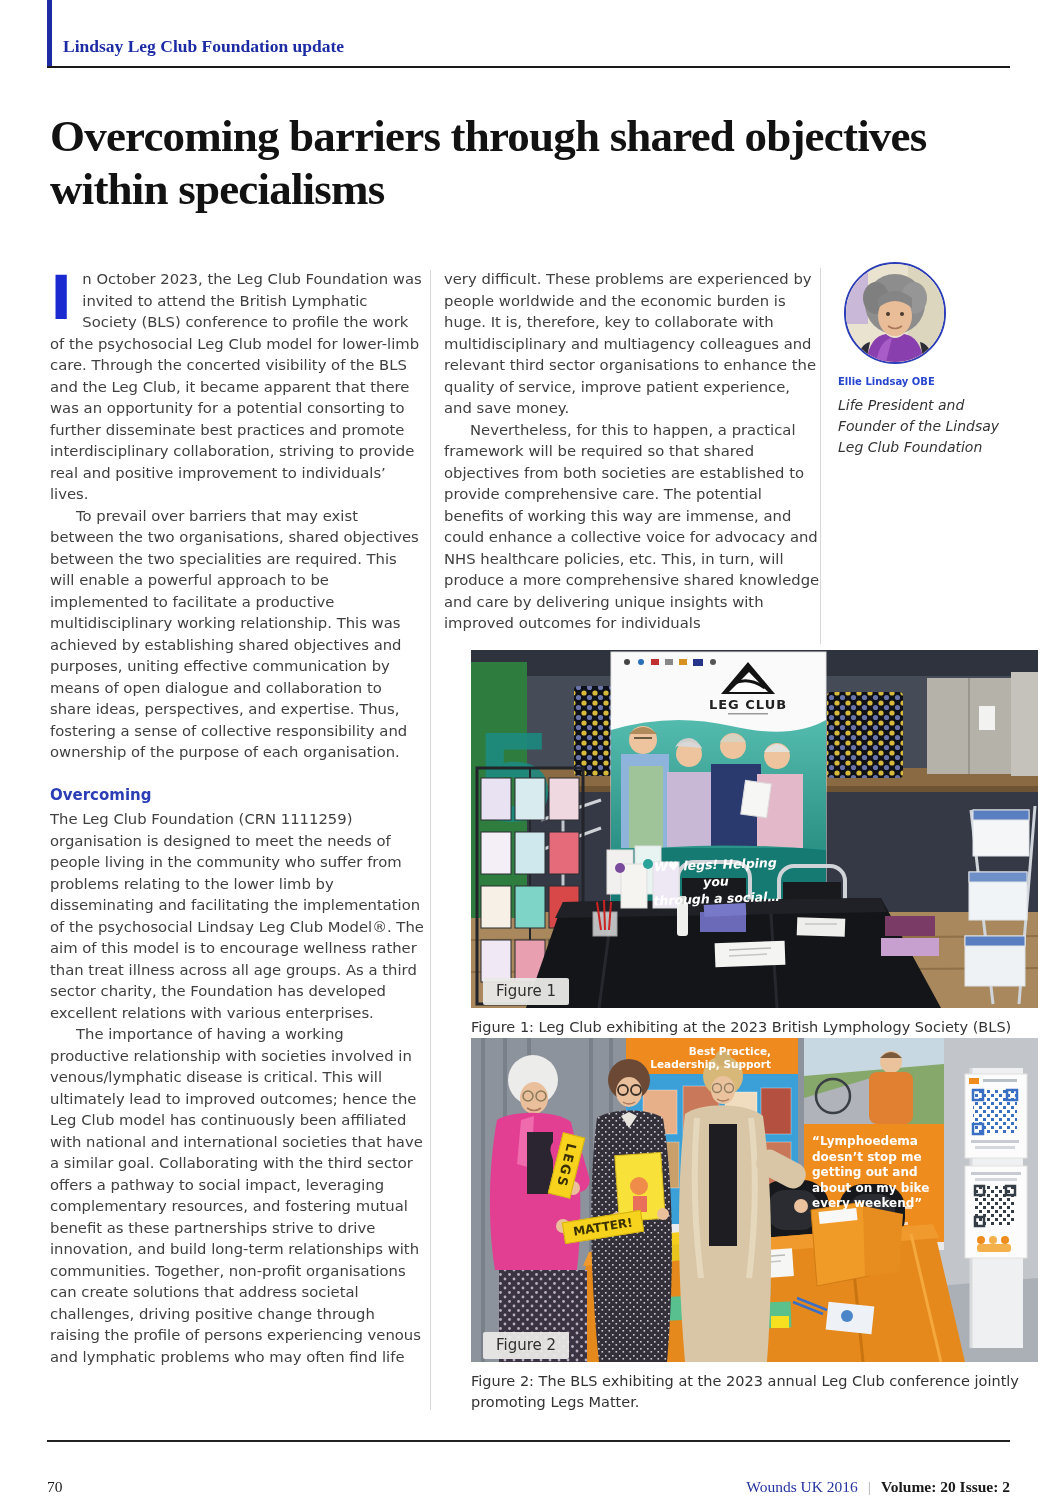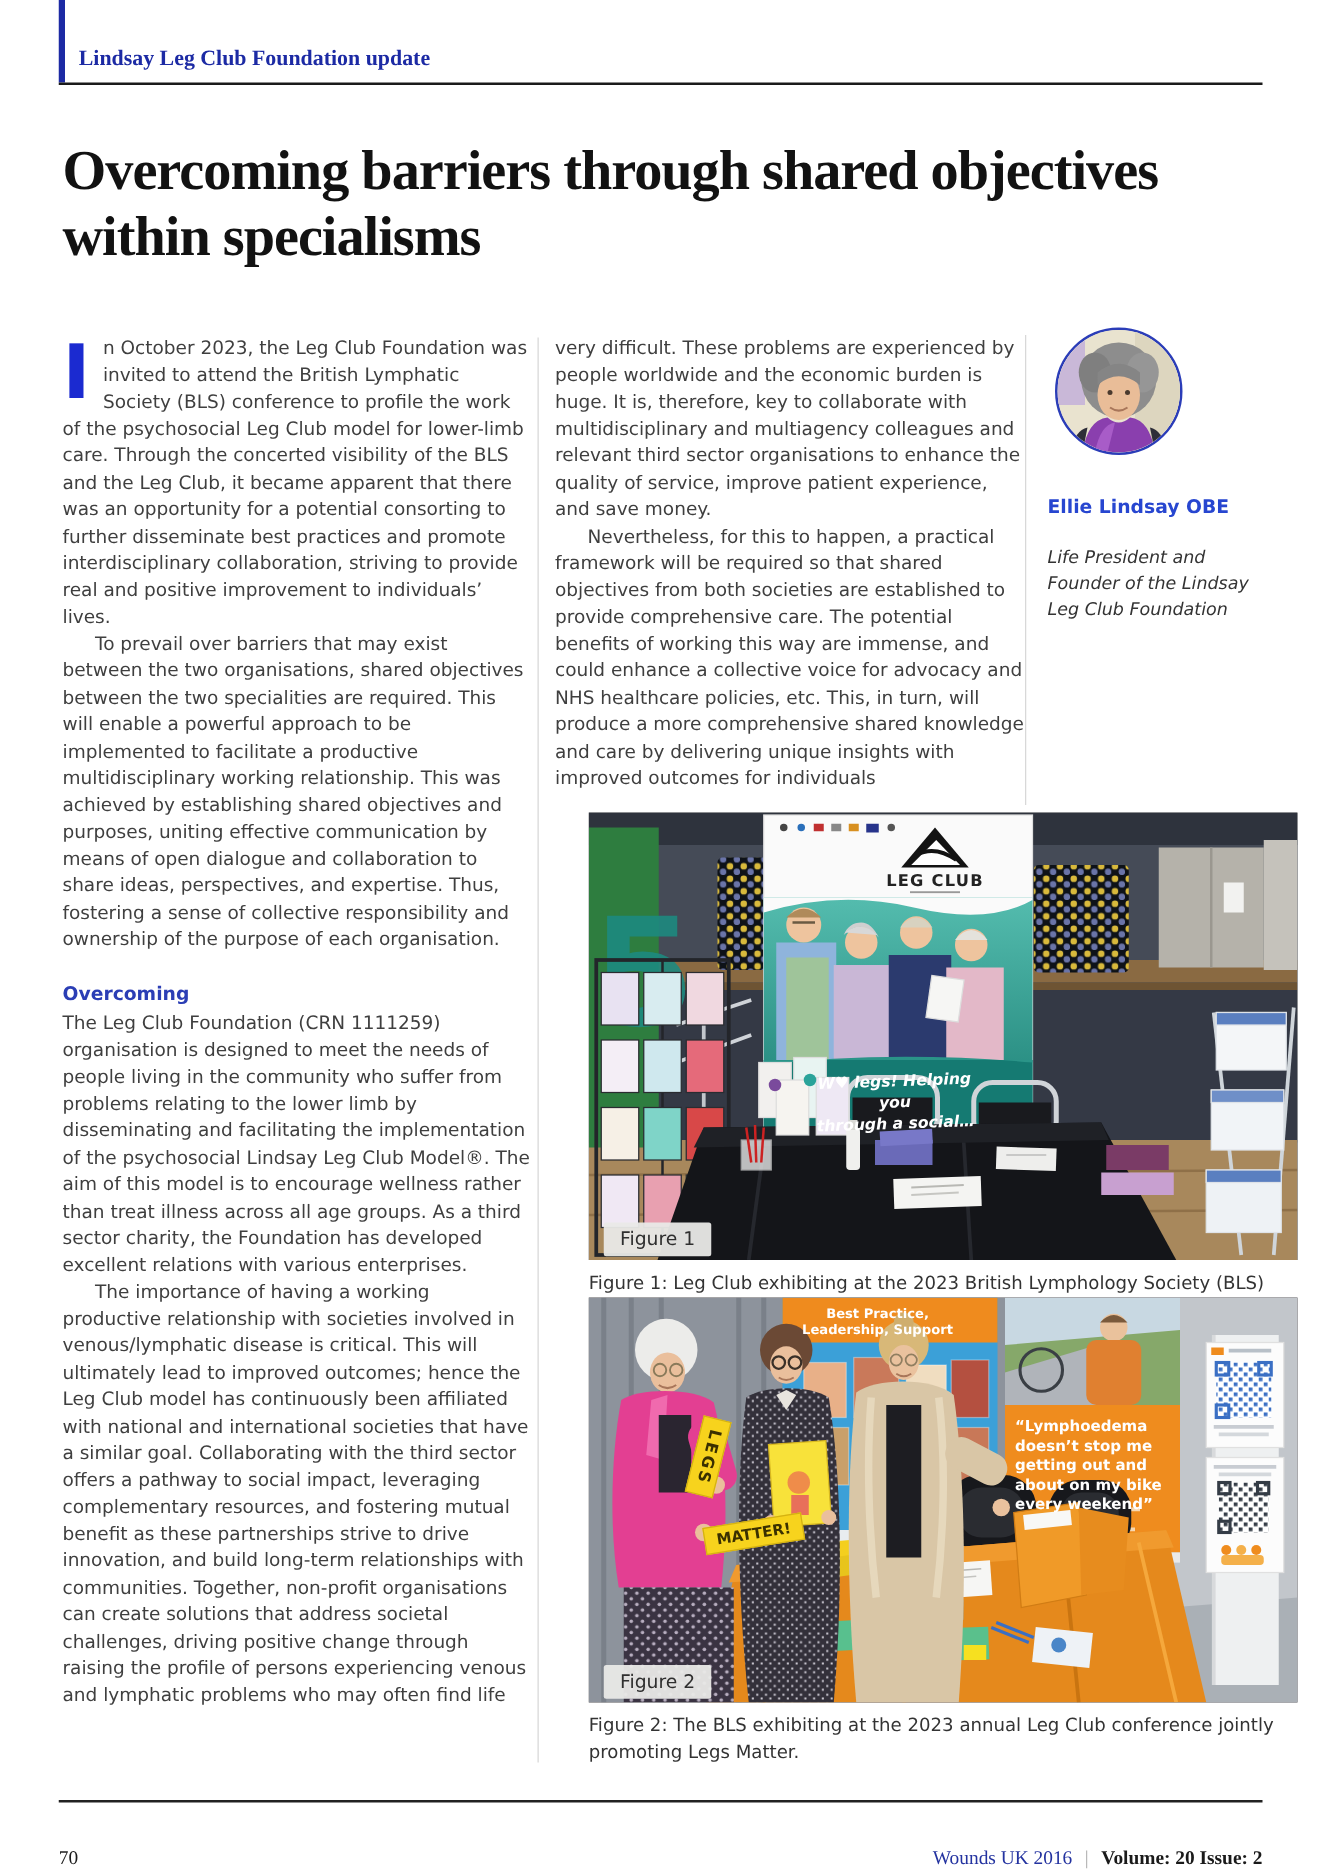--- a/index.html
+++ b/index.html
@@ -27,39 +27,39 @@
            margin:5px 10px 0 0;}
   .disc-head{margin:22px 0 2px 0;font-weight:bold;font-size:15px;color:#2b3eb5;}
   .vdiv{width:1px;background:#d8d8d8;}
   .vdiv-a{left:430px;top:270px;height:1140px;}
   .vdiv-b{left:820px;top:268px;height:376px;}
 
   
   .author{left:838px;top:262px;width:178px;}
   .author-photo{width:98px;height:98px;border-radius:50%;border:2px solid #2b3db8;overflow:hidden;
                 margin-left:6px;background:#e8e4d4;}
-  .author-name{margin-top:32px;font-weight:bold;font-size:15px;color:#2746d0;}
-  .author-role{margin-top:22px;font-style:italic;font-size:14px;line-height:21px;color:#333;}
+  .author-name{margin-top:12px;font-weight:bold;font-size:10px;color:#2746d0;}
+  .author-role{margin-top:8px;font-style:italic;font-size:14px;line-height:21px;color:#333;}
 
   
   .figure{width:567px;padding-left:28px;}
   .fig1{left:443px;top:650px;}
   .fig2{left:443px;top:1038px;}
   .photo{position:relative;width:567px;overflow:hidden;background:#555;}
   .photo-1{height:358px;}
   .photo-2{height:324px;}
   .badge{position:absolute;left:12px;bottom:3px;background:rgba(233,233,231,0.95);color:#2f2f2f;
          font-size:15px;padding:4px 13px 5px 13px;border-radius:2px;}
   .caption{margin-top:9px;font-size:14.5px;line-height:21px;color:#333;}
 
   
   .slogan{position:absolute;left:170px;top:206px;width:150px;text-align:center;color:#ffffff;
           font-style:italic;font-weight:bold;font-size:12.5px;line-height:17px;transform:rotate(-2deg);}
   
-  .bp-head{position:absolute;left:162px;top:7px;width:138px;text-align:center;color:#ffffff;
+  .bp-head{position:absolute;left:162px;top:7px;width:138px;text-align:right;color:#ffffff;
            font-weight:bold;font-size:10.5px;line-height:13px;}
   .quote{position:absolute;left:341px;top:96px;width:122px;color:#ffffff;font-weight:bold;
          font-size:12px;line-height:15.5px;}
   .sign-legs{position:absolute;left:84px;top:96px;background:#f7d31d;color:#3a3000;font-weight:bold;
              font-size:13px;letter-spacing:2px;writing-mode:vertical-rl;padding:8px 3px;
              transform:rotate(14deg);border:1px solid #d4b212;}
   .sign-matter{position:absolute;left:92px;top:178px;background:#f7d31d;color:#3a3000;font-weight:bold;
              font-size:12px;padding:3px 9px;transform:rotate(-9deg);border:1px solid #d4b212;}
 
   

